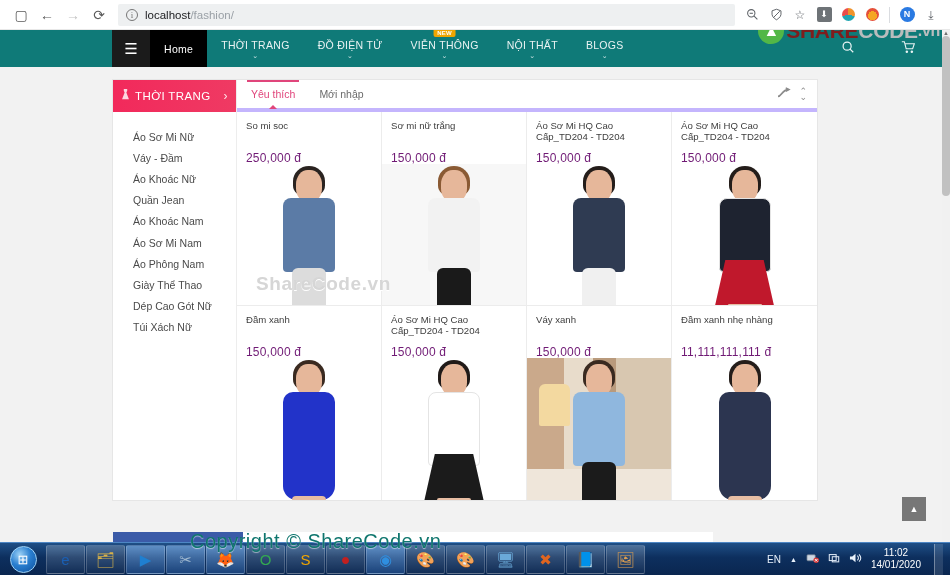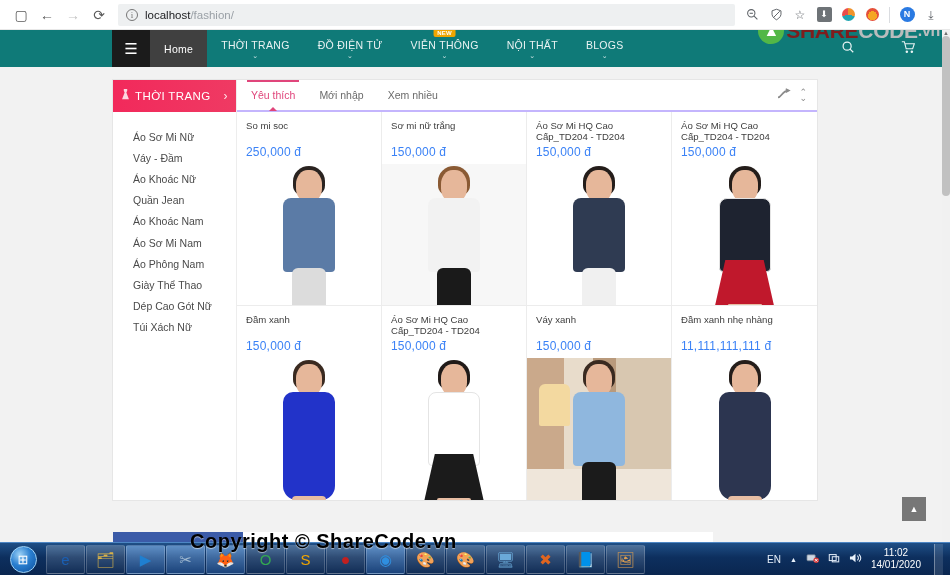--- a/index.html
+++ b/index.html
@@ -98,21 +98,21 @@
     position: relative;
     display: flex; flex-direction: column;
     align-items: center; justify-content: center;
     padding: 0 14px;
     color: #eaf3f3;
     font-size: 10.5px;
     letter-spacing: .3px;
     white-space: nowrap;
     flex: 0 0 auto;
   }
-  .navitem.active { background: #404040; color: #fff; }
+  .navitem.active { background: #000000; color: #fff; }
   .navitem .caret {
     font-size: 7px; line-height: 6px;
     margin-top: 2px; color: #cfe6e6;
   }
   .navitem .newbadge {
     position: absolute;
     top: -1px; left: 50%;
     transform: translateX(-50%);
     background: #f0a500;
     color: #fff;
@@ -186,21 +186,21 @@
     list-style: none;
     font-size: 10.5px;
     color: #4a4a4a;
     padding: 4.6px 0 4.6px 20px;
   }
 
   
   .content { flex: 1 1 auto; display: flex; flex-direction: column; min-width:0;}
   .tabbar {
     height: 32px;
-    border-bottom: 2px solid #c4b5fd;
+    border-bottom: 4px solid #c4b5fd;
     display: flex; align-items: center;
     position: relative;
   }
   .tab {
     font-size: 10.5px;
     color: #6b6b6b;
     padding: 0 12px;
     height: 100%;
     display: flex; align-items: center;
     position: relative;
@@ -245,22 +245,22 @@
   .card:nth-child(n+5) { border-bottom: none; }
   .p-name {
     font-size: 9.6px;
     color: #3d3d3d;
     line-height: 11px;
     height: 22px;
     overflow: hidden;
   }
   .p-price {
     font-size: 12px;
-    color: #3b82f6;
-    margin-top: 3px;
+    color: #701a75;
+    margin-top: 9px;
     letter-spacing: .2px;
   }
   .p-old {
     font-size: 8px;
     color: #f3d9c6;
     margin-top: 4px;
     letter-spacing: .5px;
   }
   .p-photo {
     position: absolute;
@@ -393,22 +393,22 @@
     background: rgba(255,255,255,.12);
     border-left: 1px solid rgba(255,255,255,.35);
     margin-left: 4px;
   }
 
   
   .copy-wm {
     position: absolute;
     left: 190px; bottom: 22px;
     font-size: 20px;
-    font-weight: bold;
-    color: #000000;
+    font-weight: normal;
+    color: #0f766e;
     letter-spacing: .5px;
     z-index: 65;
     pointer-events: none;
     text-shadow: 0 1px 1px rgba(255,255,255,.55);
   }
   .win-strip {
     position: absolute;
     left: 113px; bottom: 33px;
     width: 130px; height: 10px;
     background: #3b5ba8;
@@ -550,23 +550,20 @@
 
       <div class="content">
         <div class="tabbar">
           <div id="tabitems" style="display:flex;height:100%;">
               <div class="tab active">
                 <span>Yêu thích</span>
               </div>
               <div class="tab">
                 <span>Mới nhập</span>
               </div>
-              <div class="tab">
-                <span>Xem nhiều</span>
-              </div>
             </div>
           <div class="tab-tools">
             <span class="t-ico">
               <svg width="14" height="12" viewBox="0 0 16 14">
                   <path d="M1 11 C5 11 6 3 13 3" fill="none" stroke="#8b8b8b" stroke-width="2"></path>
                   <path d="M10 1 L14 3 L10 5" fill="none" stroke="#8b8b8b" stroke-width="1.6"></path>
                 </svg>
             </span>
             <span class="t-updown">
               <span>⌃</span>
@@ -690,20 +687,21 @@
                   <div class="head"></div>
                   <div class="torso" style="background:#2c3550;height:108px;border-radius:10px 10px 14px 14px;"></div>
                   <div class="legs" style="top:138px;"></div>
                 </div>
               </div>
             </div>
           </div>
       </div>
     </div>
 
+    <div class="grid-wm">ShareCode.vn</div>
 
     <div class="scroll-top">▲</div>
   </div>
 </div>
 
 <div class="scrollbar">
   <div class="sb-arrow" style="top:0;">▲</div>
   <div class="thumb"></div>
   <div class="sb-arrow" style="bottom:0;">▼</div>
 </div>

